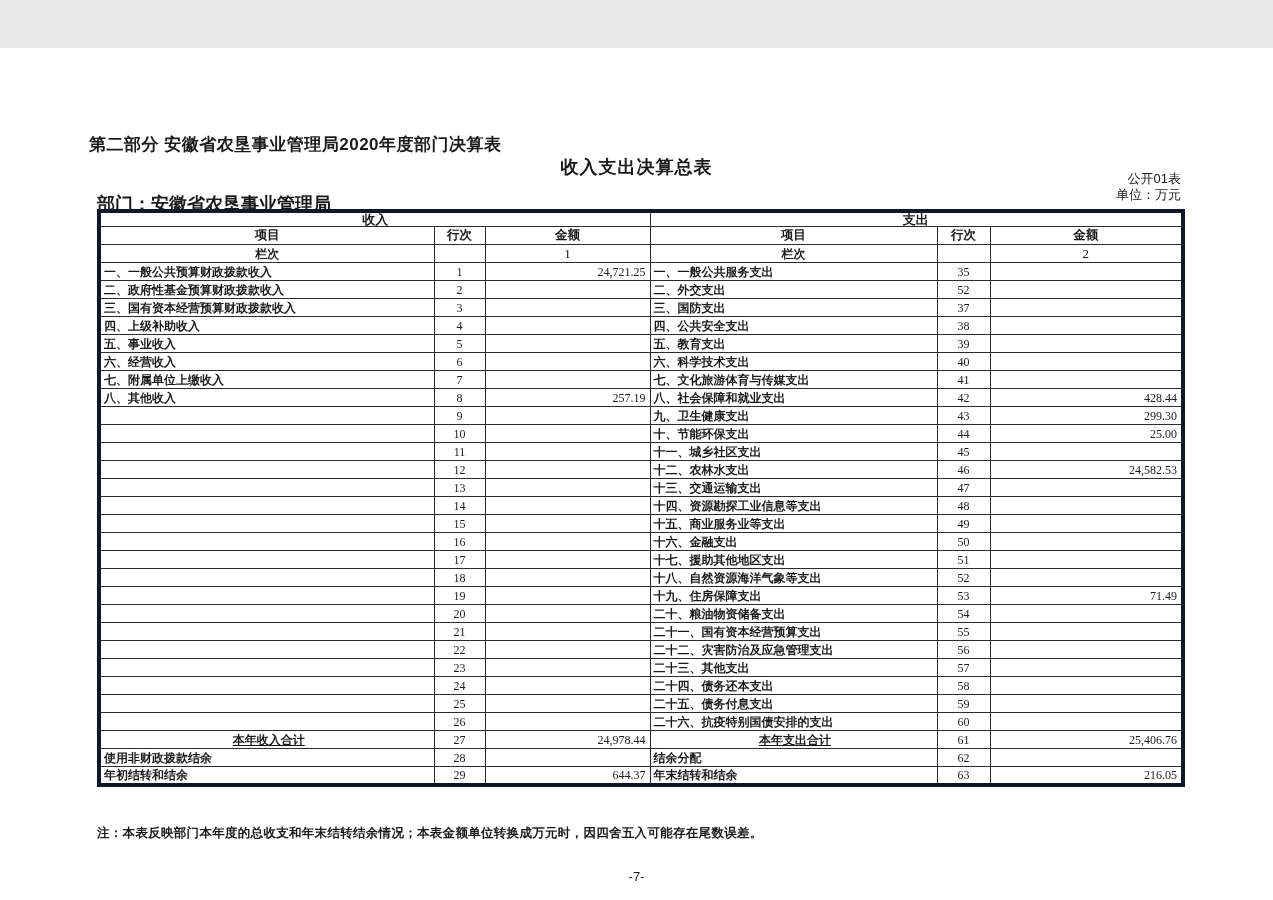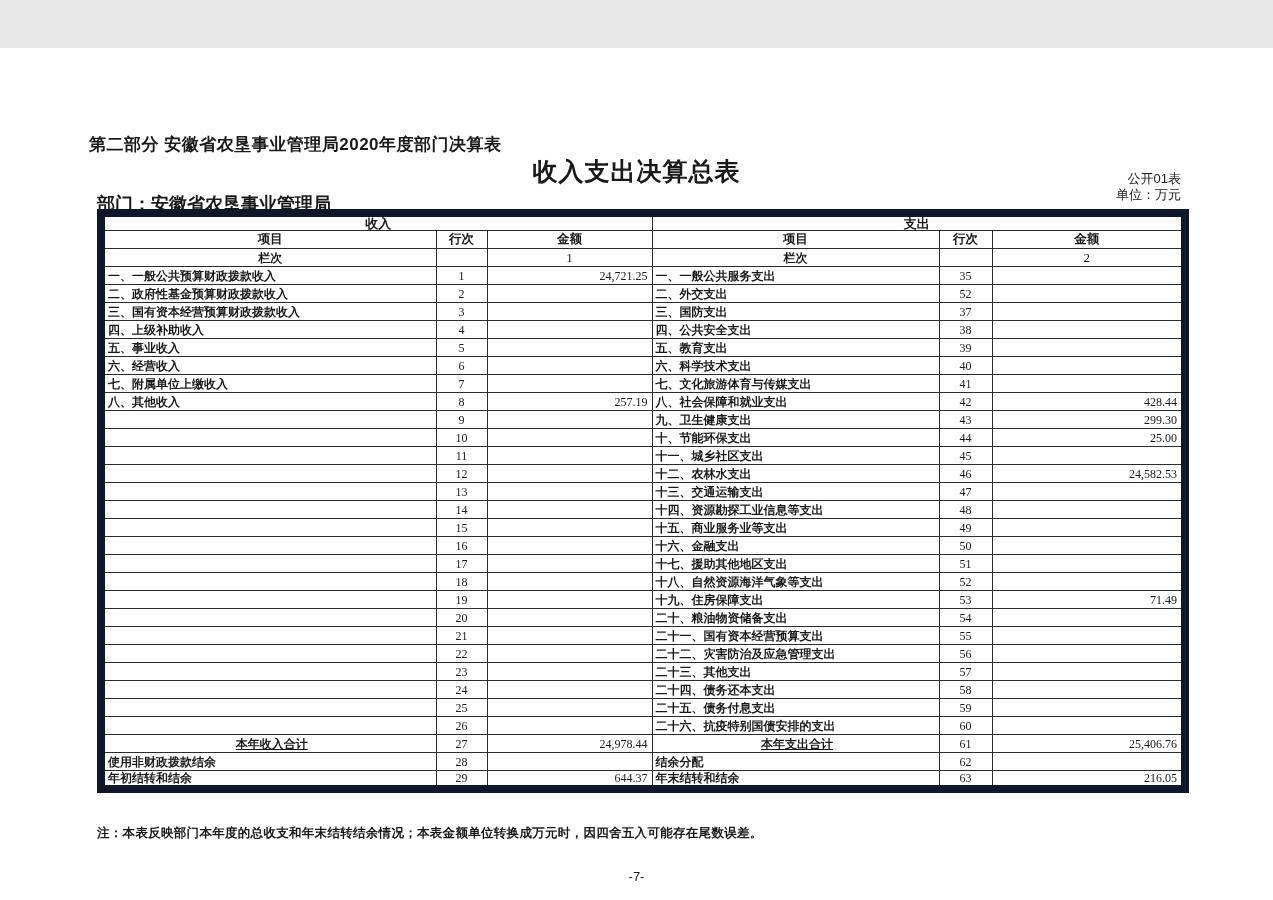--- a/index.html
+++ b/index.html
@@ -21,21 +21,21 @@
     font-size: 17px;
     font-weight: bold;
     letter-spacing: 0.5px;
   }
   .table-title {
     position: absolute;
     left: 0;
     top: 107px;
     width: 1273px;
     text-align: center;
-    font-size: 25px;
+    font-size: 18px;
     font-weight: bold;
     letter-spacing: 1px;
   }
   .form-code {
     position: absolute;
     right: 92px;
     top: 122px;
     font-size: 13px;
   }
   .unit-label {
@@ -51,21 +51,21 @@
     font-size: 18px;
     font-weight: bold;
   }
   table.summary {
     position: absolute;
     left: 97px;
     top: 161px;
     width: 1084px;
     border-collapse: collapse;
     table-layout: fixed;
-    border: 8px solid #0f172a;
+    border: 4px solid #0f172a;
   }
   table.summary th, table.summary td {
     border: 1px solid #2b2b2b;
     overflow: hidden;
     white-space: nowrap;
     font-size: 12px;
     line-height: 1;
     vertical-align: middle;
   }
   tr.sec-row th { height: 15px; font-size: 13px; font-weight: bold; text-align: center; }

